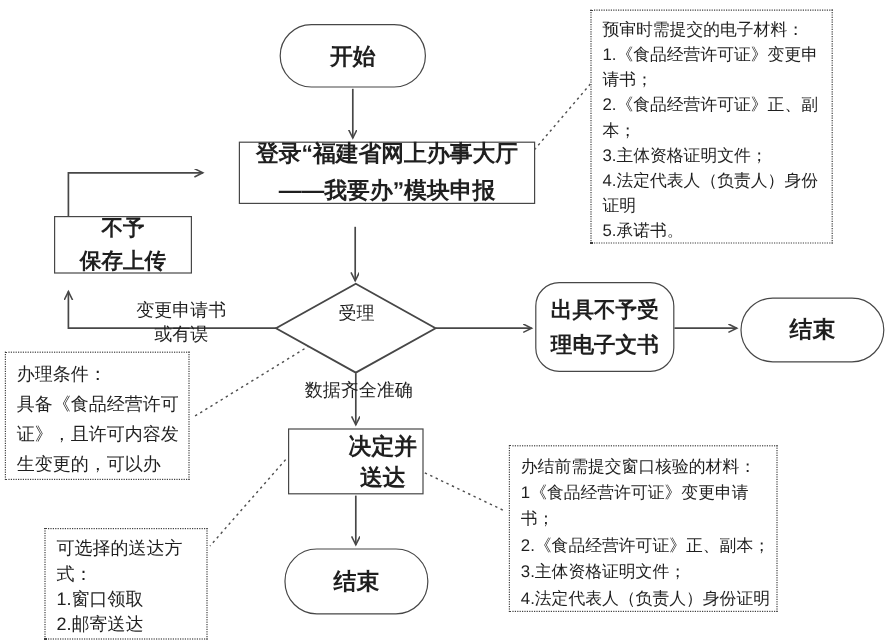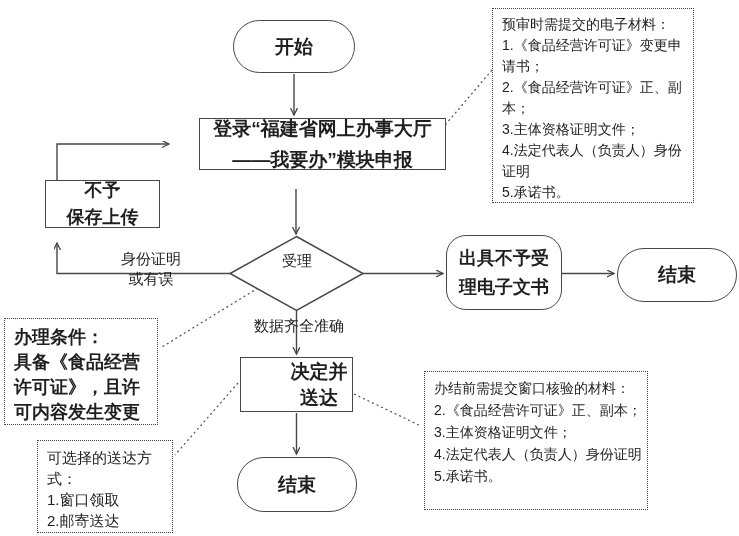--- a/index.html
+++ b/index.html
@@ -70,47 +70,48 @@
 
   <div class="node" style="left:446px;top:235px;width:116px;height:75px;font-size:18px;line-height:29px;border-radius:20px;">出具不予受
 理电子文书</div>
 
   <div class="node terminator" style="left:617px;top:248px;width:120px;height:54px;font-size:19px;">结束</div>
 
   <div class="node" style="left:240px;top:357px;width:113px;height:55px;font-size:19px;padding-left:45px;">决定并送达</div>
 
   <div class="node terminator" style="left:237px;top:457px;width:120px;height:55px;font-size:19px;">结束</div>
 
-  <div class="edge-label" style="left:111px;top:249px;width:80px;font-size:15px;line-height:20px;">身份证明
+  <div class="edge-label" style="left:111px;top:249px;width:80px;font-size:15px;line-height:20px;">变更申请书
 或有误</div>
 
 
   <div class="edge-label" style="left:253px;top:317px;width:92px;font-size:15px;line-height:17px;">数据齐全准确</div>
 
   <div class="note" style="left:492px;top:8px;width:202px;height:195px;font-size:14px;line-height:21px;padding:5px 4px 0 9px;">
     <div class="line">预审时需提交的电子材料：</div>
     <div class="line">1.《食品经营许可证》变更申请书；</div>
     <div class="line">2.《食品经营许可证》正、副本；</div>
     <div class="line">3.主体资格证明文件；</div>
     <div class="line">4.法定代表人（负责人）身份证明</div>
     <div class="line">5.承诺书。</div>
   </div>
 
-  <div class="note" style="left:4px;top:318px;width:154px;height:107px;font-size:18px;line-height:25px;padding:6px 4px 0 9px;font-weight:bold;">
+  <div class="note" style="left:4px;top:293px;width:154px;height:107px;font-size:15px;line-height:25px;padding:6px 4px 0 9px;">
     <div class="line">办理条件：</div>
     <div class="line">具备《食品经营许可证》，且许可内容发生变更的，可以办理。</div>
   </div>
 
   <div class="note" style="left:37px;top:440px;width:136px;height:93px;font-size:15px;line-height:21px;padding:6px 4px 0 9px;">
     <div class="line">可选择的送达方式：</div>
     <div class="line">1.窗口领取</div>
     <div class="line">2.邮寄送达</div>
   </div>
 
   <div class="note" style="left:424px;top:371px;width:224px;height:139px;font-size:14px;line-height:22px;padding:5px 3px 0 9px;">
     <div class="line">办结前需提交窗口核验的材料：</div>
+    <div class="line">1《食品经营许可证》变更申请书；</div>
     <div class="line">2.《食品经营许可证》正、副本；</div>
     <div class="line">3.主体资格证明文件；</div>
     <div class="line">4.法定代表人（负责人）身份证明</div>
     <div class="line">5.承诺书。</div>
   </div>
 
 </div>
 
 </body></html>

